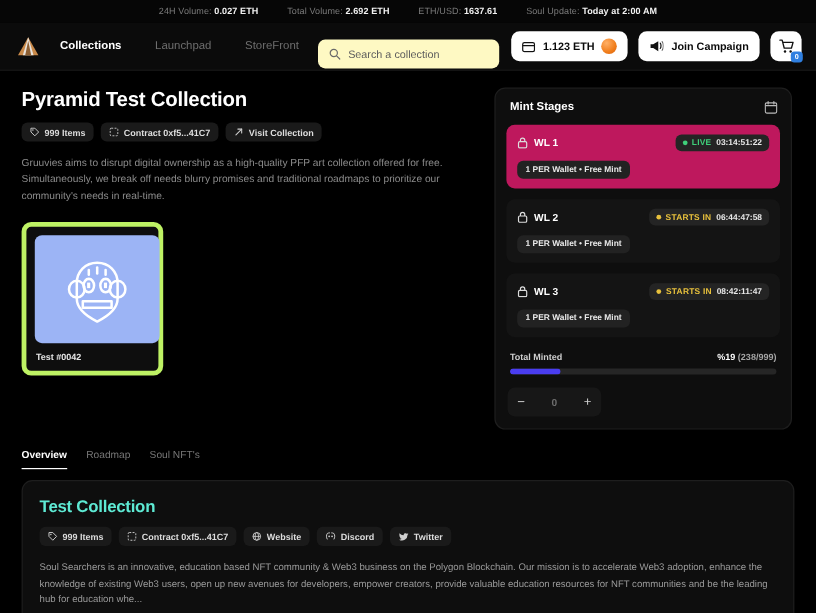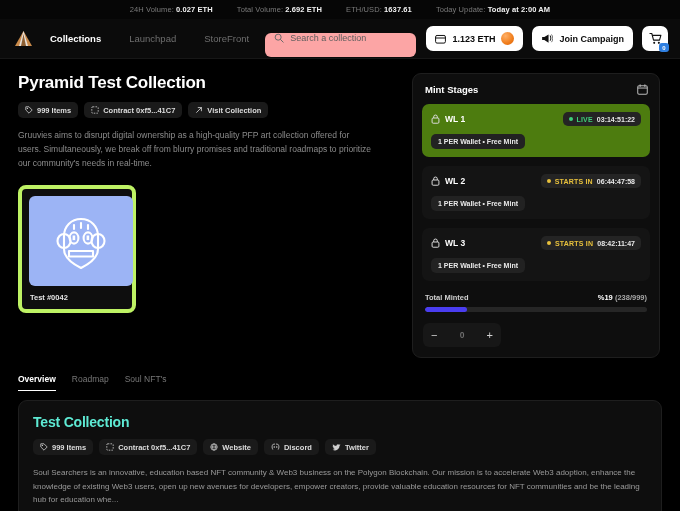--- a/index.html
+++ b/index.html
@@ -24,22 +24,22 @@
     height: 40px; background: #0b0b0b; display: flex; align-items: center;
     padding: 0 12px; gap: 10px;
     border-bottom: 1px solid #171717;
   }
   .logo { width: 22px; height: 20px; display: flex; align-items: center; justify-content: center; }
   .navlinks { display: flex; align-items: center; gap: 28px; margin-left: 6px; }
   .navlink { font-size: 9.5px; color: #6e6e6e; white-space: nowrap; }
   .navlink.active { color: #fff; font-weight: bold; }
 
   .search {
-    flex: 1; max-width: 232px; height: 24px; background: #fca5a5; border-radius: 6px;
-    display: flex; align-items: flex-start; gap: 6px; padding: 0 9px; margin-left: 6px; margin-top: 12px;
+    flex: 1; max-width: 232px; height: 24px; background: #fef9c3; border-radius: 6px;
+    display: flex; align-items: center; gap: 6px; padding: 0 9px; margin-left: 6px; margin-top: 12px;
   }
   .search .ph { font-size: 9px; color: #5d5d5d; }
 
   .navright { margin-left: auto; display: flex; align-items: center; gap: 9px; }
   .pill {
     height: 25px; background: #fff; border-radius: 7px; display: flex; align-items: center;
     gap: 6px; padding: 0 9px; color: #0a0a0a; font-size: 9px; font-weight: bold;
     white-space: nowrap;
   }
   .eth-dot {
@@ -85,21 +85,21 @@
   .panel {
     background: #0e0e0e; border: 1px solid #1e1e1e; border-radius: 9px;
     padding: 10px 9px 10px 9px;
   }
   .panelhead { display: flex; align-items: center; justify-content: space-between; padding: 0 2px 0 3px; }
   .panelhead h3 { font-size: 9.5px; color: #fff; font-weight: bold; }
 
   .stage {
     background: #141414; border-radius: 7px; padding: 8px 9px; margin-top: 9px;
   }
-  .stage.active { background: #4d7c0f; }
+  .stage.active { background: #be185d; }
   .stagetop { display: flex; align-items: center; justify-content: space-between; }
   .stagename { display: flex; align-items: center; gap: 5px; font-size: 8.5px; color: #fff; font-weight: bold; }
   .statuschip {
     display: flex; align-items: center; gap: 4px; background: #242424; border-radius: 5px;
     height: 14px; padding: 0 6px; font-size: 7px; font-weight: bold; white-space: nowrap;
   }
   .statuschip .dot { width: 4px; height: 4px; border-radius: 50%; }
   .statuschip .lbl { letter-spacing: .2px; }
   .statuschip .time { color: #e8e8e8; font-weight: bold; }
   .stagetag {
@@ -146,21 +146,21 @@
 </style>
 </head>
 <body>
 
 <div class="app">
 
   <div class="statbar">
     <span class="stat"><span>24H Volume:</span> <b>0.027 ETH</b></span>
     <span class="stat"><span>Total Volume:</span> <b>2.692 ETH</b></span>
     <span class="stat"><span>ETH/USD:</span> <b>1637.61</b></span>
-    <span class="stat"><span>Today Update:</span> <b>Today at 2:00 AM</b></span>
+    <span class="stat"><span>Soul Update:</span> <b>Today at 2:00 AM</b></span>
   </div>
 
   <div class="nav">
     <div class="logo">
       <svg width="19" height="17" viewBox="0 0 19 17">
         <polygon points="9.5,1 18,16 1,16" fill="#c98a4a"></polygon>
         <polygon points="9.5,1 14,16 5,16" fill="#e8e2dc"></polygon>
         <polygon points="9.5,4 12,16 7,16" fill="#8d5f33"></polygon>
       </svg>
     </div>
@@ -243,21 +243,21 @@
           <span>
             <svg width="8" height="8" viewBox="0 0 10 10">
                 <line x1="2" y1="8" x2="8" y2="2" stroke="#cfcfcf" stroke-width="1.1" stroke-linecap="round"></line>
                 <polyline points="4,2 8,2 8,6" fill="none" stroke="#cfcfcf" stroke-width="1.1" stroke-linecap="round" stroke-linejoin="round"></polyline>
               </svg>
           </span>
           <span>Visit Collection</span>
         </div>
       </div>
 
-      <div class="desc">Gruuvies aims to disrupt digital ownership as a high-quality PFP art collection offered for users. Simultaneously, we break off from blurry promises and traditional roadmaps to prioritize our community's needs in real-time.</div>
+      <div class="desc">Gruuvies aims to disrupt digital ownership as a high-quality PFP art collection offered for free. Simultaneously, we break off needs blurry promises and traditional roadmaps to prioritize our community's needs in real-time.</div>
 
       <div class="nftcard">
         <div class="nftart">
           <svg width="62" height="62" viewBox="0 0 62 62">
             <g fill="none" stroke="#ffffff" stroke-width="2.1" stroke-linejoin="round" stroke-linecap="round">
               <ellipse cx="14" cy="31" rx="6.5" ry="7"></ellipse>
               <ellipse cx="48" cy="31" rx="6.5" ry="7"></ellipse>
               <path d="M31 9c10 0 17 7.5 17 17v13c0 8-7 14-17 19-10-5-17-11-17-19V26C14 16.5 21 9 31 9z"></path>
               <ellipse cx="24" cy="28" rx="4.4" ry="5.6"></ellipse>
               <ellipse cx="38" cy="28" rx="4.4" ry="5.6"></ellipse>

